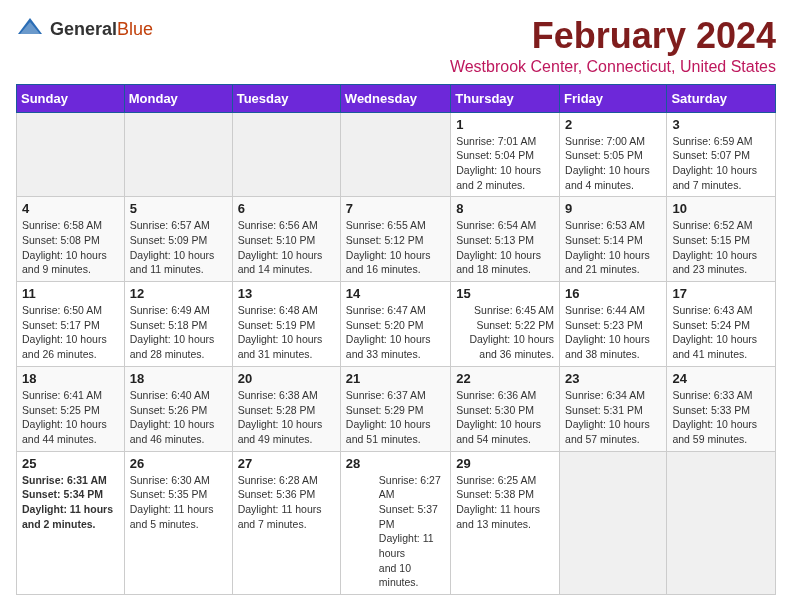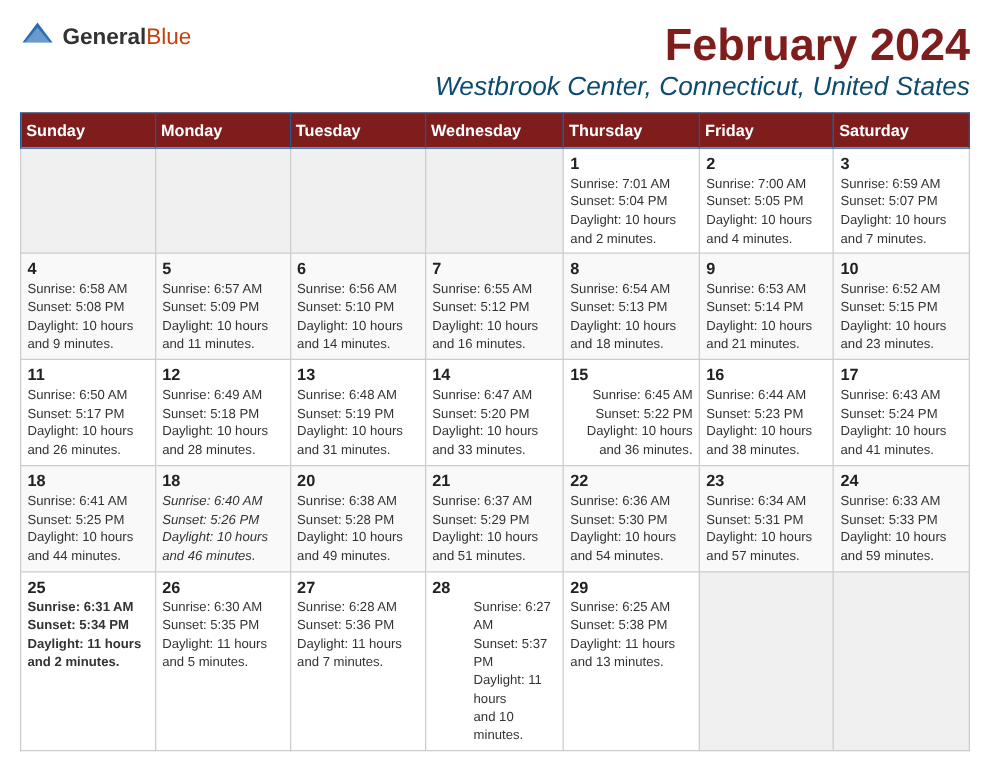--- a/index.html
+++ b/index.html
@@ -24,33 +24,32 @@
     .title-area {
       text-align: right;
     }
     .month-title {
       font-size: 36px;
       font-weight: bold;
       color: #7f1d1d;
       line-height: 1.1;
     }
     .location-title {
-      font-size: 21px;
-      color: #0c4a6e;
+      font-size: 16px;
+      color: #be185d;
       margin-top: 2px;
-      font-style: italic;
     }
     .calendar {
       width: 100%;
       border-collapse: collapse;
       margin-top: 8px;
       font-size: 11px;
     }
     .calendar th {
-      background-color: #7f1d1d;
+      background-color: #6d28d9;
       color: #fff;
       padding: 6px 4px;
       text-align: left;
       font-size: 13px;
       font-weight: bold;
       border: 1px solid #1a5a9a;
     }
     .calendar td {
       border: 1px solid #ccc;
       vertical-align: top;
@@ -250,21 +249,21 @@
       <tr>
         <td>
           <div class="day-num">18</div>
           <div class="day-info" style="white-space: pre-line;">Sunrise: 6:41 AM
 Sunset: 5:25 PM
 Daylight: 10 hours
 and 44 minutes.</div>
         </td>
         <td>
           <div class="day-num">18</div>
-          <div class="day-info" style="white-space: pre-line; font-style: italic;">Sunrise: 6:40 AM
+          <div class="day-info" style="white-space: pre-line;">Sunrise: 6:40 AM
 Sunset: 5:26 PM
 Daylight: 10 hours
 and 46 minutes.</div>
         </td>
         <td>
           <div class="day-num">20</div>
           <div class="day-info" style="white-space: pre-line;">Sunrise: 6:38 AM
 Sunset: 5:28 PM
 Daylight: 10 hours
 and 49 minutes.</div>

